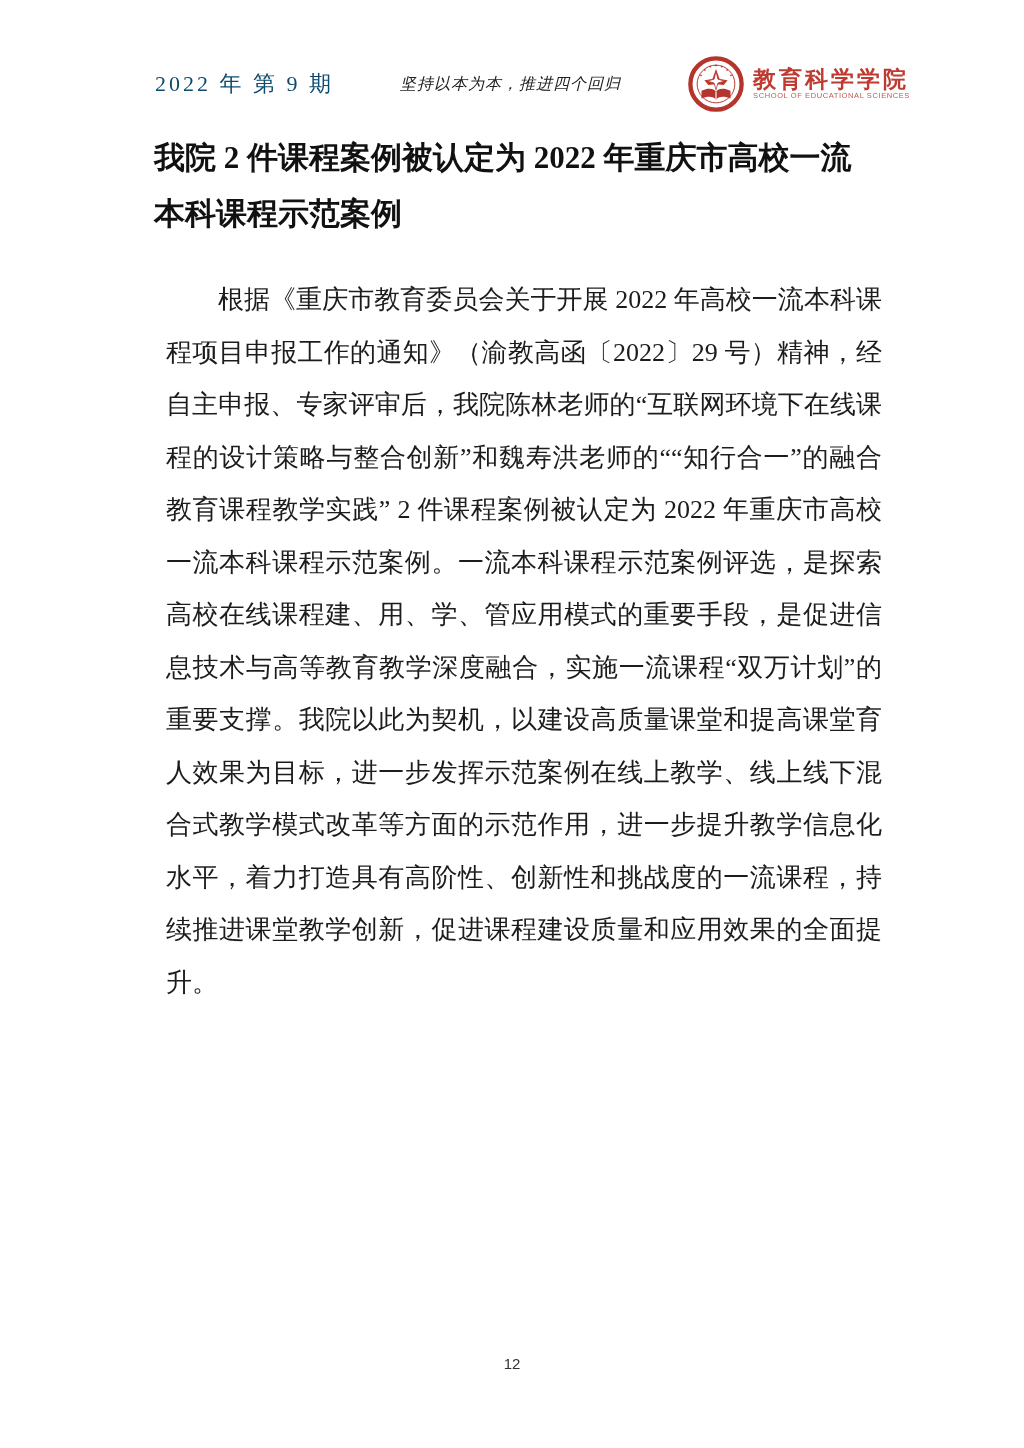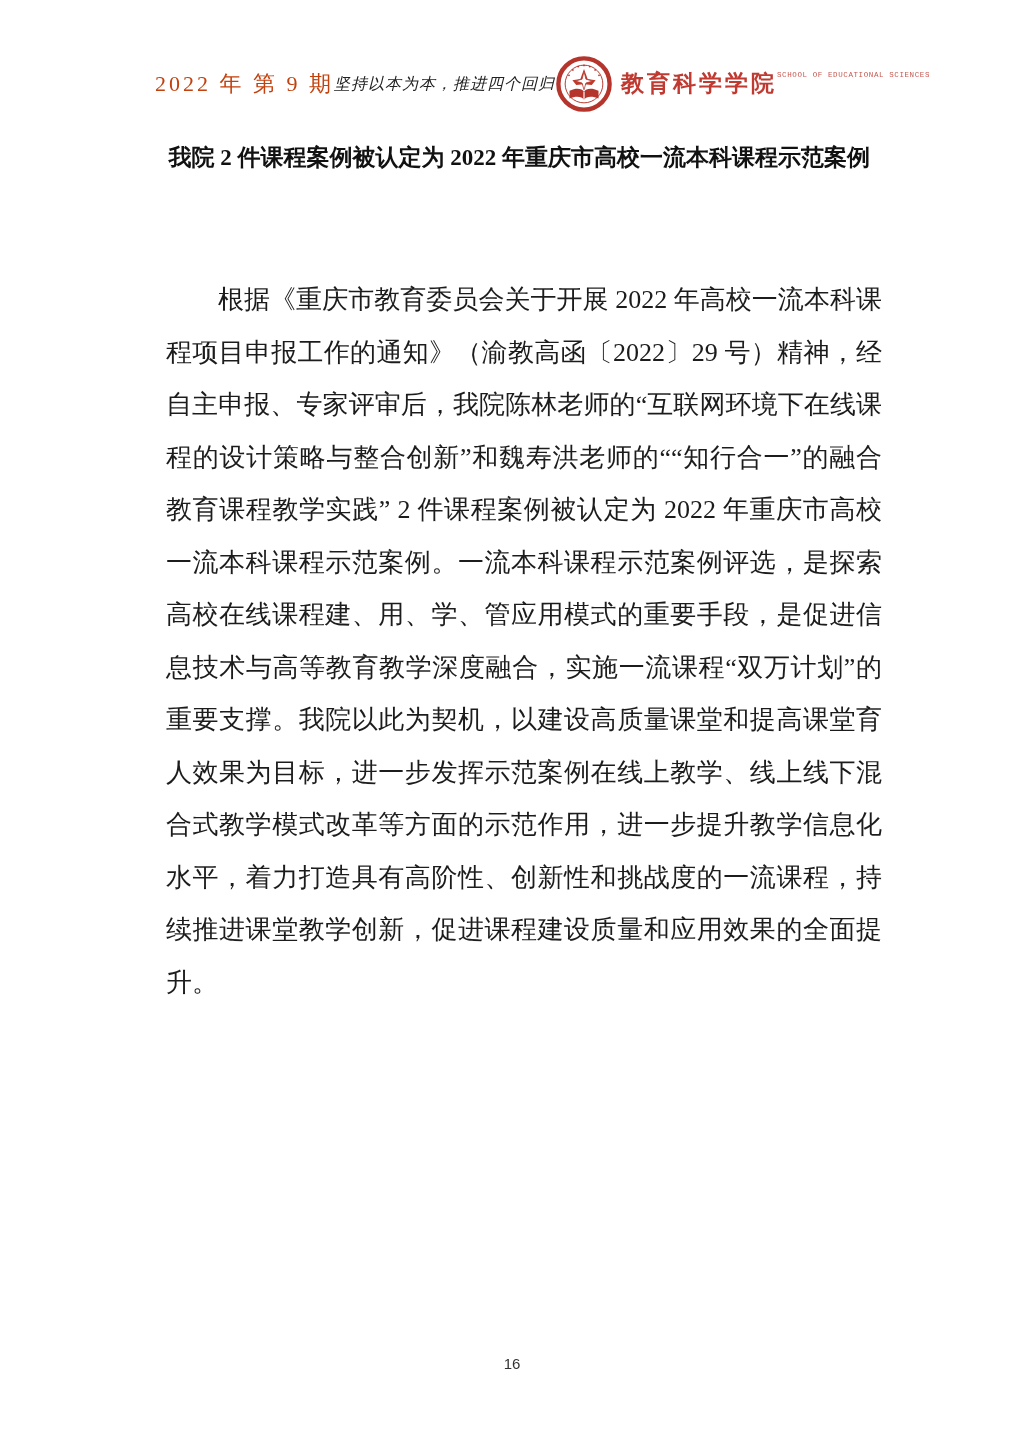--- a/index.html
+++ b/index.html
@@ -24,68 +24,68 @@
     width: 755px;
     height: 64px;
     display: flex;
     align-items: center;
     justify-content: space-between;
   }
   .issue {
     font-size: 22px;
     letter-spacing: 3px;
     white-space: nowrap;
-    color: #c2410c;
+    color: #0c4a6e;
   }
   .slogan {
     font-style: italic;
     font-size: 16px;
     letter-spacing: 1px;
     white-space: nowrap;
     color: #222222;
   }
   .logo {
     display: flex;
     align-items: center;
     gap: 8px;
   }
   .seal {
     width: 58px;
     height: 58px;
     flex: 0 0 auto;
   }
   .logo-text {
     display: flex;
-    flex-direction: row;
+    flex-direction: column;
     line-height: 1.05;
   }
   .logo-name {
     color: #bf3b32;
     font-weight: bold;
     font-size: 23px;
     letter-spacing: 3px;
     white-space: nowrap;
   }
   .logo-sub {
     color: #c4574f;
     font-size: 7.5px;
     letter-spacing: 0.6px;
     white-space: nowrap;
-    font-family: Liberation Mono, monospace;
+    font-family: Liberation Sans, sans-serif;
   }
   
   .title {
     position: absolute;
     top: 130px;
     left: 154px;
     width: 716px;
     margin: 0;
-    font-size: 23px;
+    font-size: 31px;
     font-weight: bold;
-    text-align: right;
+    text-align: left;
     line-height: 56px;
     color: #111111;
   }
   .body-text {
     position: absolute;
     top: 262px;
     left: 154px;
     width: 716px;
     margin: 12px;
     font-size: 26px;
@@ -153,16 +153,16 @@
         <div class="logo-sub">SCHOOL OF EDUCATIONAL SCIENCES</div>
       </div>
     </div>
   </header>
 
   <h1 class="title">我院 2 件课程案例被认定为 2022 年重庆市高校一流本科课程示范案例</h1>
 
   <p class="body-text">根据《重庆市教育委员会关于开展 2022 年高校一流本科课程项目申报工作的通知》（渝教高函〔2022〕29 号）精神，经自主申报、专家评审后，我院陈林老师的“互联网环境下在线课程的设计策略与整合创新”和魏寿洪老师的““知行合一”的融合教育课程教学实践” 2 件课程案例被认定为 2022 年重庆市高校一流本科课程示范案例。一流本科课程示范案例评选，是探索高校在线课程建、用、学、管应用模式的重要手段，是促进信息技术与高等教育教学深度融合，实施一流课程“双万计划”的重要支撑。我院以此为契机，以建设高质量课堂和提高课堂育人效果为目标，进一步发挥示范案例在线上教学、线上线下混合式教学模式改革等方面的示范作用，进一步提升教学信息化水平，着力打造具有高阶性、创新性和挑战度的一流课程，持续推进课堂教学创新，促进课程建设质量和应用效果的全面提升。</p>
 
   <footer class="footer">
-    <span class="page-number">16</span>
+    <span class="page-number">12</span>
   </footer>
 
 </div>
 
 </body></html>

